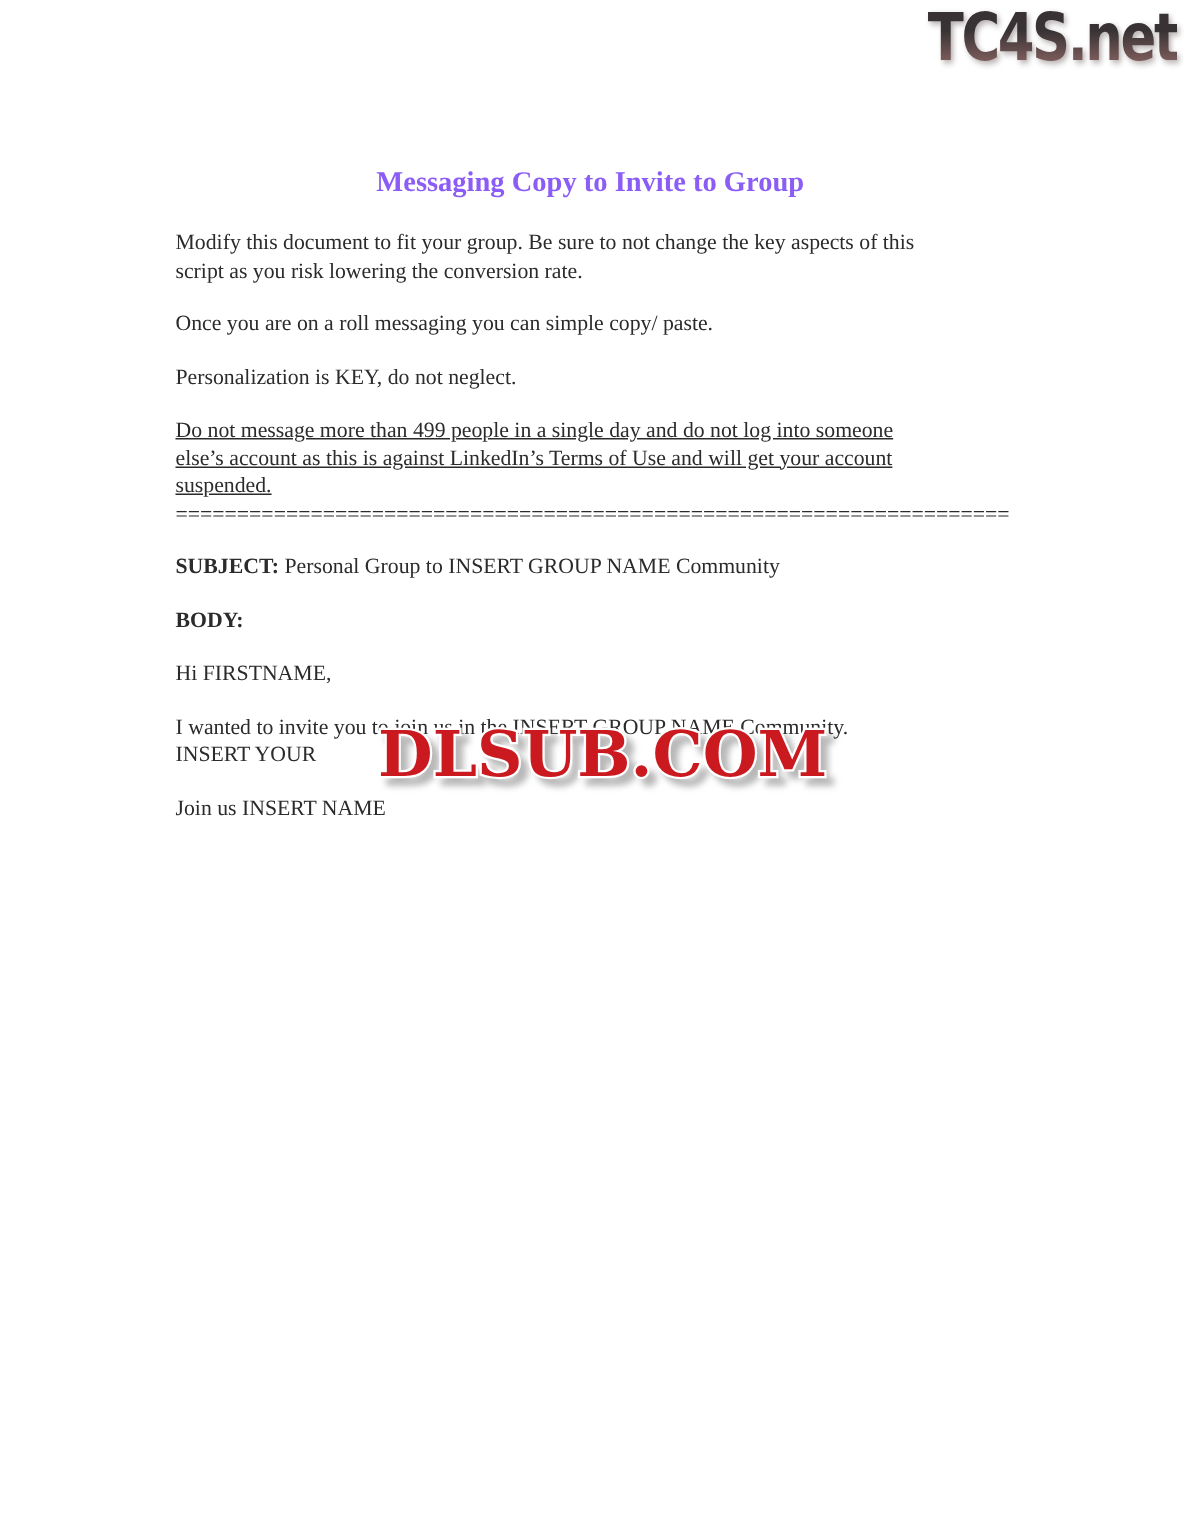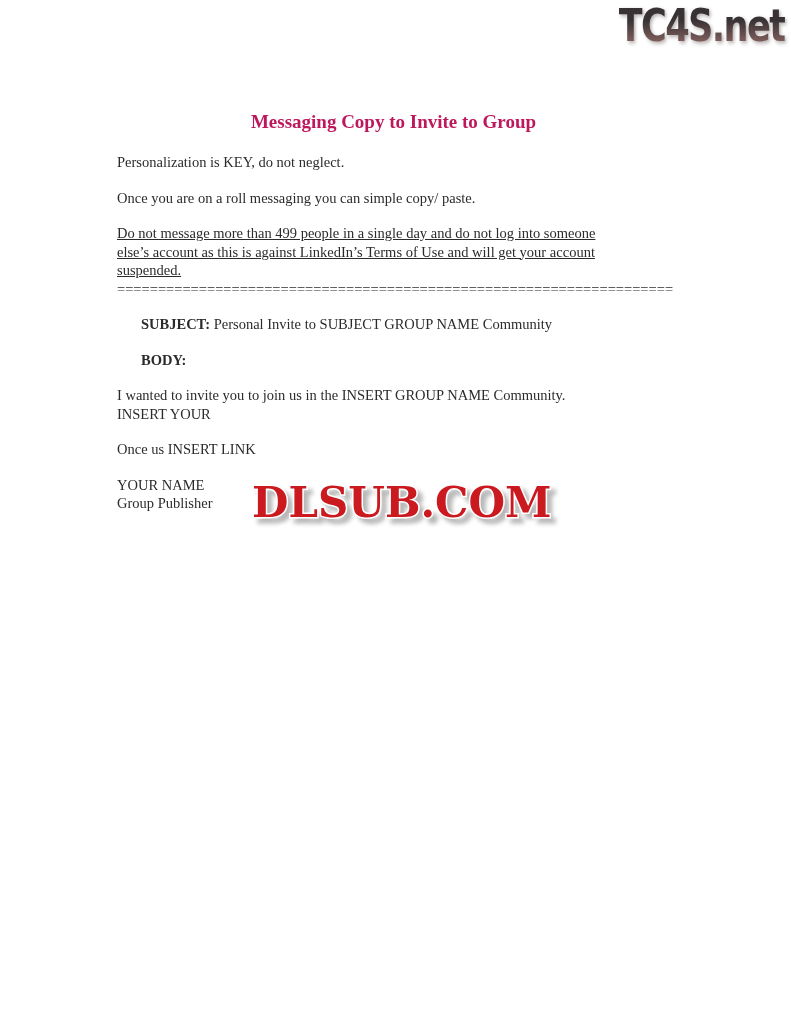--- a/index.html
+++ b/index.html
@@ -49,36 +49,36 @@
     font-size: 14.5px;
     line-height: 18.5px;
   }
   .doc-title {
     width: 553px;
     margin: 0 0 19px 0;
     text-align: center;
     font-size: 19px;
     line-height: 24px;
     font-weight: bold;
-    color: #be185d;
+    color: #8b5cf6;
   }
   .para {
     margin: 0 0 17px 0;
     white-space: pre-line;
   }
   .para-tight {
     margin-bottom: 0;
     text-decoration: underline;
   }
   .divider {
     margin: 0 0 17px 0;
     white-space: nowrap;
     letter-spacing: 0;
   }
-  .bold { font-weight: bold; margin-left: 24px; }
+  .bold { font-weight: bold; }
 
   
   .watermark {
     position: absolute;
     left: 252px;
     top: 478px;
     font-family: "DejaVu Serif", serif;
     font-weight: bold;
     font-size: 42px;
     line-height: 50px;
@@ -117,42 +117,43 @@
 
 <div class="page">
 
   <div class="header-logo">TC4S.net</div>
 
   <div class="content">
 
     <h1 class="doc-title">Messaging Copy to Invite to Group</h1>
 
     <div>
+        <p class="para">Modify this document to fit your group. Be sure to not change the key aspects of this
+script as you risk lowering the conversion rate.</p>
+        <p class="para">Once you are on a roll messaging you can simple copy/ paste.</p>
         <p class="para">Personalization is KEY, do not neglect.</p>
-        <p class="para">Once you are on a roll messaging you can simple copy/ paste.</p>
         <p class="para para-tight">Do not message more than 499 people in a single day and do not log into someone
 else’s account as this is against LinkedIn’s Terms of Use and will get your account
 suspended.</p>
       </div>
 
     <p class="para divider">====================================================================</p>
 
-    <p class="para"><span class="bold">SUBJECT:</span><span> Personal Invite to SUBJECT GROUP NAME Community</span></p>
+    <p class="para"><span class="bold">SUBJECT:</span><span> Personal Group to INSERT GROUP NAME Community</span></p>
 
     <p class="para bold">BODY:</p>
 
+    <p class="para">Hi FIRSTNAME,</p>
 
     <div>
         <p class="para">I wanted to invite you to join us in the INSERT GROUP NAME Community.
 INSERT YOUR</p>
-        <p class="para">Once us INSERT LINK</p>
+        <p class="para">Join us INSERT NAME</p>
       </div>
 
-    <p class="para">YOUR NAME
-Group Publisher</p>
 
   </div>
 
   <div class="watermark">DLSUB.COM</div>
 
   <div class="footer-logo">TradersXtreme.com</div>
 
 </div>
 
 </body></html>

